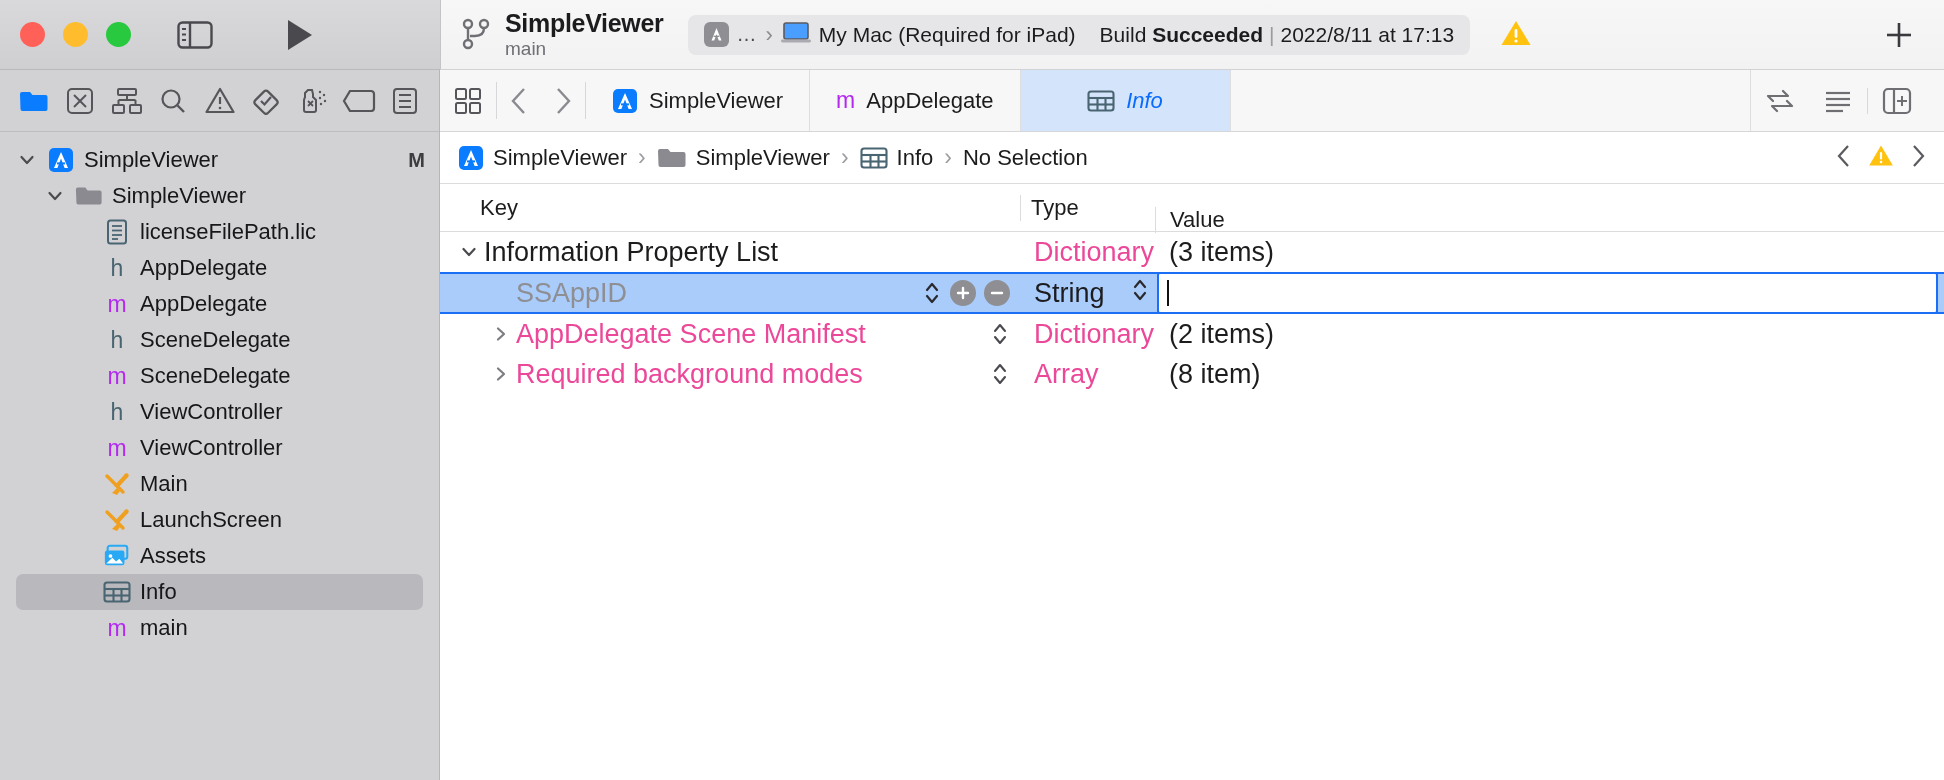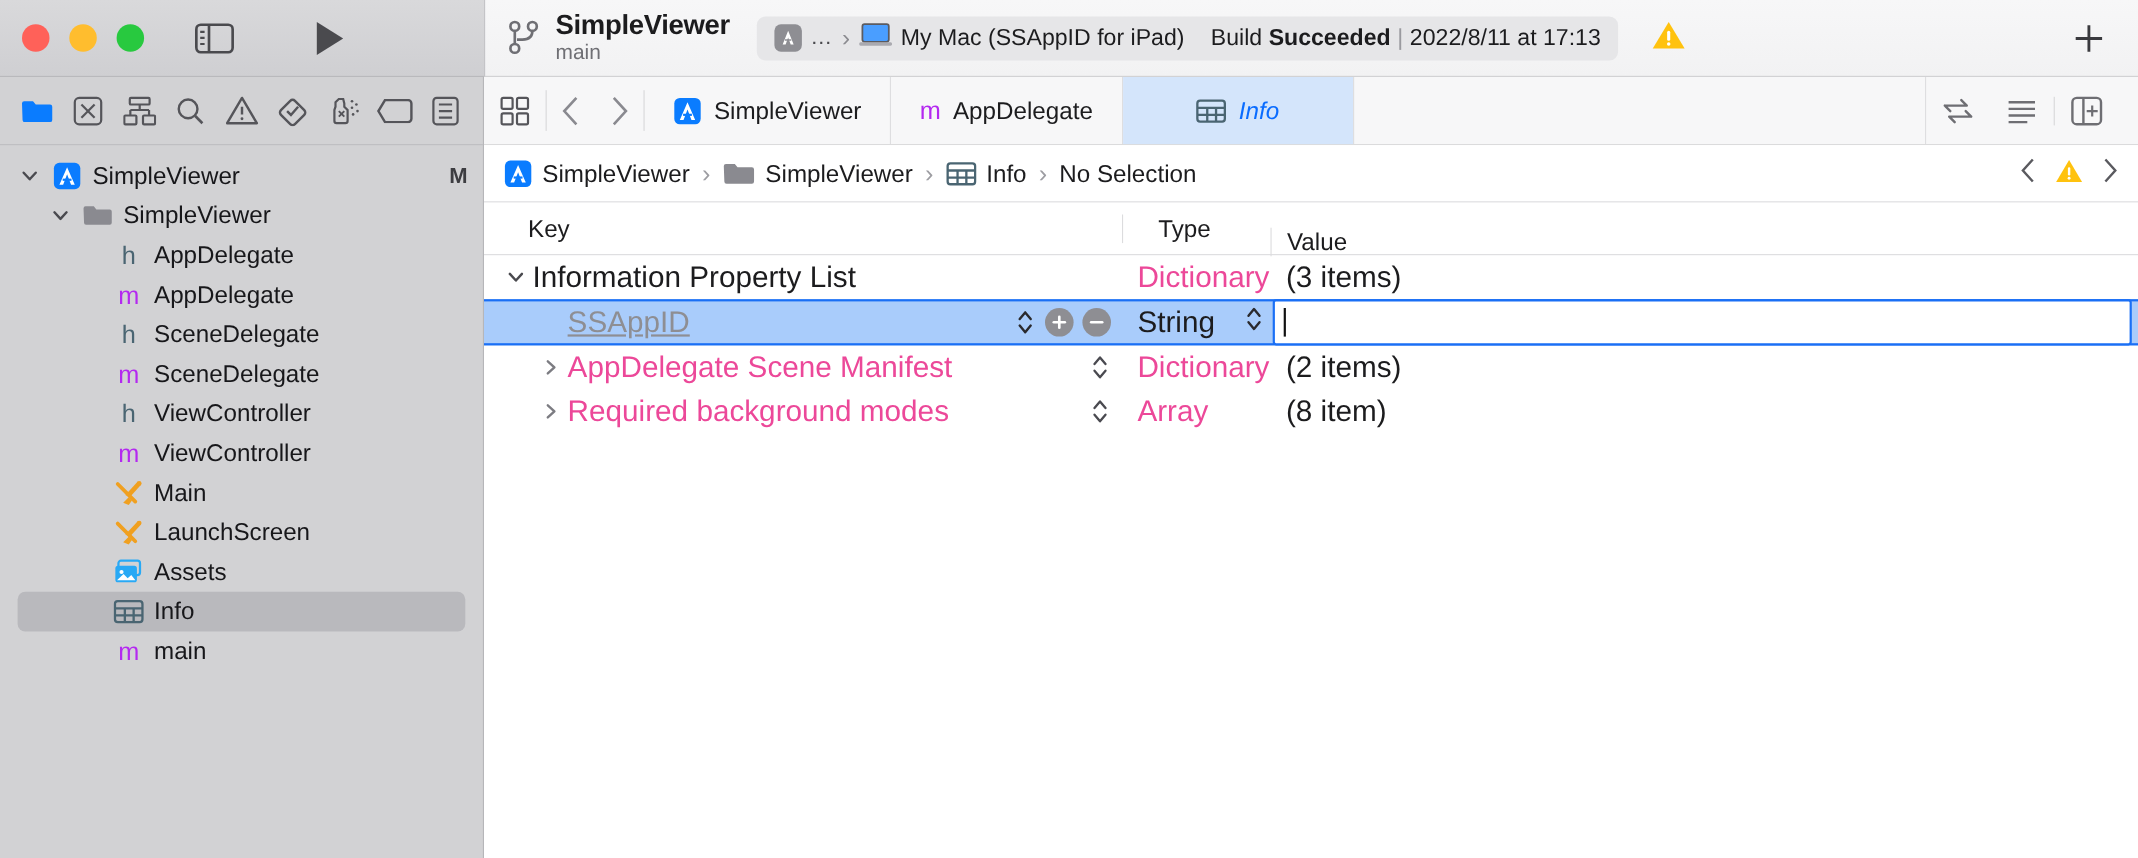--- a/index.html
+++ b/index.html
@@ -120,40 +120,40 @@
   .crumb-sep { font-size: 23px; color: #9d9da2; font-weight: 300; margin: 0 11px; }
   .jump-right { margin-left: auto; display: flex; align-items: center; gap: 16px; }
 
   
   .plist { flex: 1; display: flex; flex-direction: column; min-height: 0; }
   .ptable-head {
     height: 48px; flex: 0 0 48px; display: flex; align-items: center;
     border-bottom: 1px solid #dcdcde; font-size: 22px; color: #1c1c1e;
   }
   .col-key { width: 580px; flex: 0 0 580px; padding-left: 40px; }
-  .col-type { width: 135px; flex: 0 0 135px; padding-left: 32px; border-left: 1px solid #dcdcde; }
+  .col-type { width: 135px; flex: 0 0 135px; padding-left: 10px; border-left: 1px solid #dcdcde; }
   .col-val { flex: 1; padding-left: 14px; border-left: 1px solid #dcdcde; margin-top: 25px; }
 
   .prow {
     height: 40px; display: flex; align-items: center; font-size: 27px;
     color: #1c1c1e; position: relative;
   }
   .prow .pk { width: 580px; flex: 0 0 580px; display: flex; align-items: center; }
   .prow .pt { width: 135px; flex: 0 0 135px; padding-left: 14px; display:flex; align-items:center; }
   .prow .pv { flex: 1; padding-left: 14px; display:flex; align-items:center; }
   .disc { width: 30px; flex: 0 0 30px; display: flex; align-items: center; justify-content: center; }
   .k-text { white-space: nowrap; }
   .dim-txt { color: #ec4899; }
 
   .prow.selected {
     background: #a9ccfb;
     border-top: 2px solid #1a6ff5; border-bottom: 2px solid #1a6ff5;
     height: 42px;
   }
-  .prow.selected .k-text { color: #8e8e93; text-decoration: underline; }
+  .prow.selected .k-text { color: #8e8e93; }
   .row-tools { margin-left: auto; display: flex; align-items: center; gap: 8px; padding-right: 10px; }
   .circ-btn { width: 26px; height: 26px; border-radius: 50%; background: #8e8e93;
     display:flex; align-items:center; justify-content:center; }
   .stepper { display: flex; align-items: center; justify-content: center; width: 20px; }
   .type-stepper { margin-left: auto; padding-right: 6px; }
   .val-field {
     position: absolute; left: 717px; right: 6px; top: -2px; height: 42px;
     background: #ffffff; border: 2px solid #1a6ff5; border-radius: 3px;
     display: flex; align-items: center; padding-left: 8px;
   }
@@ -213,21 +213,21 @@
             </svg>
           </span>
           <span class="ellipsis">…</span>
           <span class="chev-sep">›</span>
           <span>
             <svg width="30" height="24" viewBox="0 0 30 24">
               <rect x="3" y="2" width="24" height="16" rx="2" fill="#4a9eff" stroke="#5b5b60" stroke-width="1.6"></rect>
               <rect x="0" y="18.5" width="30" height="3" rx="1.4" fill="#aaaab0"></rect>
             </svg>
           </span>
-          <span class="dest-name">My Mac (SSAppID for iPad)</span>
+          <span class="dest-name">My Mac (Required for iPad)</span>
         </span>
         <span class="build-status">
           <span>Build</span>
           <b>Succeeded</b><span class="sep">|</span><span>2022/8/11 at 17:13</span>
         </span>
       </div>
 
       <div class="warn-tri">
         <svg width="32" height="28" viewBox="0 0 32 28">
           <path d="M16 2 L30.5 26 L1.5 26 Z" fill="#ffc20e"></path>
@@ -337,20 +337,33 @@
               <svg width="18" height="18" viewBox="0 0 18 18">
                 <polyline points="3.5,6 9,12 14.5,6" fill="none" stroke="#4a4a4f" stroke-width="2.2" stroke-linecap="round" stroke-linejoin="round"></polyline>
               </svg>
             </span>
             <span class="t-icon">
               <svg width="30" height="24" viewBox="0 0 30 24">
                 <path d="M1 5 a2 2 0 0 1 2-2 h8 l2.5 3 h13 a2 2 0 0 1 2 2 v11 a2 2 0 0 1-2 2 h-23 a2 2 0 0 1-2-2 z" fill="#8a8a90"></path>
               </svg>
             </span>
             <span class="t-label">SimpleViewer</span>
+          </div>
+          <div class="tree-row" style="padding-left: 72px;">
+            <span class="twisty"></span>
+            <span class="t-icon">
+              <svg width="22" height="26" viewBox="0 0 22 26">
+                <rect x="2" y="1.5" width="18" height="23" rx="2.5" fill="none" stroke="#4a6572" stroke-width="2"></rect>
+        <line x1="6" y1="7" x2="16" y2="7" stroke="#4a6572" stroke-width="1.8"></line>
+        <line x1="6" y1="11.5" x2="16" y2="11.5" stroke="#4a6572" stroke-width="1.8"></line>
+        <line x1="6" y1="16" x2="16" y2="16" stroke="#4a6572" stroke-width="1.8"></line>
+        <line x1="6" y1="20" x2="12" y2="20" stroke="#4a6572" stroke-width="1.8"></line>
+              </svg>
+            </span>
+            <span class="t-label">licenseFilePath.lic</span>
           </div>
           <div class="tree-row" style="padding-left: 72px;">
             <span class="twisty"></span>
             <span class="t-icon">
               <span class="ext-h">h</span>
             </span>
             <span class="t-label">AppDelegate</span>
           </div>
           <div class="tree-row" style="padding-left: 72px;">
             <span class="twisty"></span>

